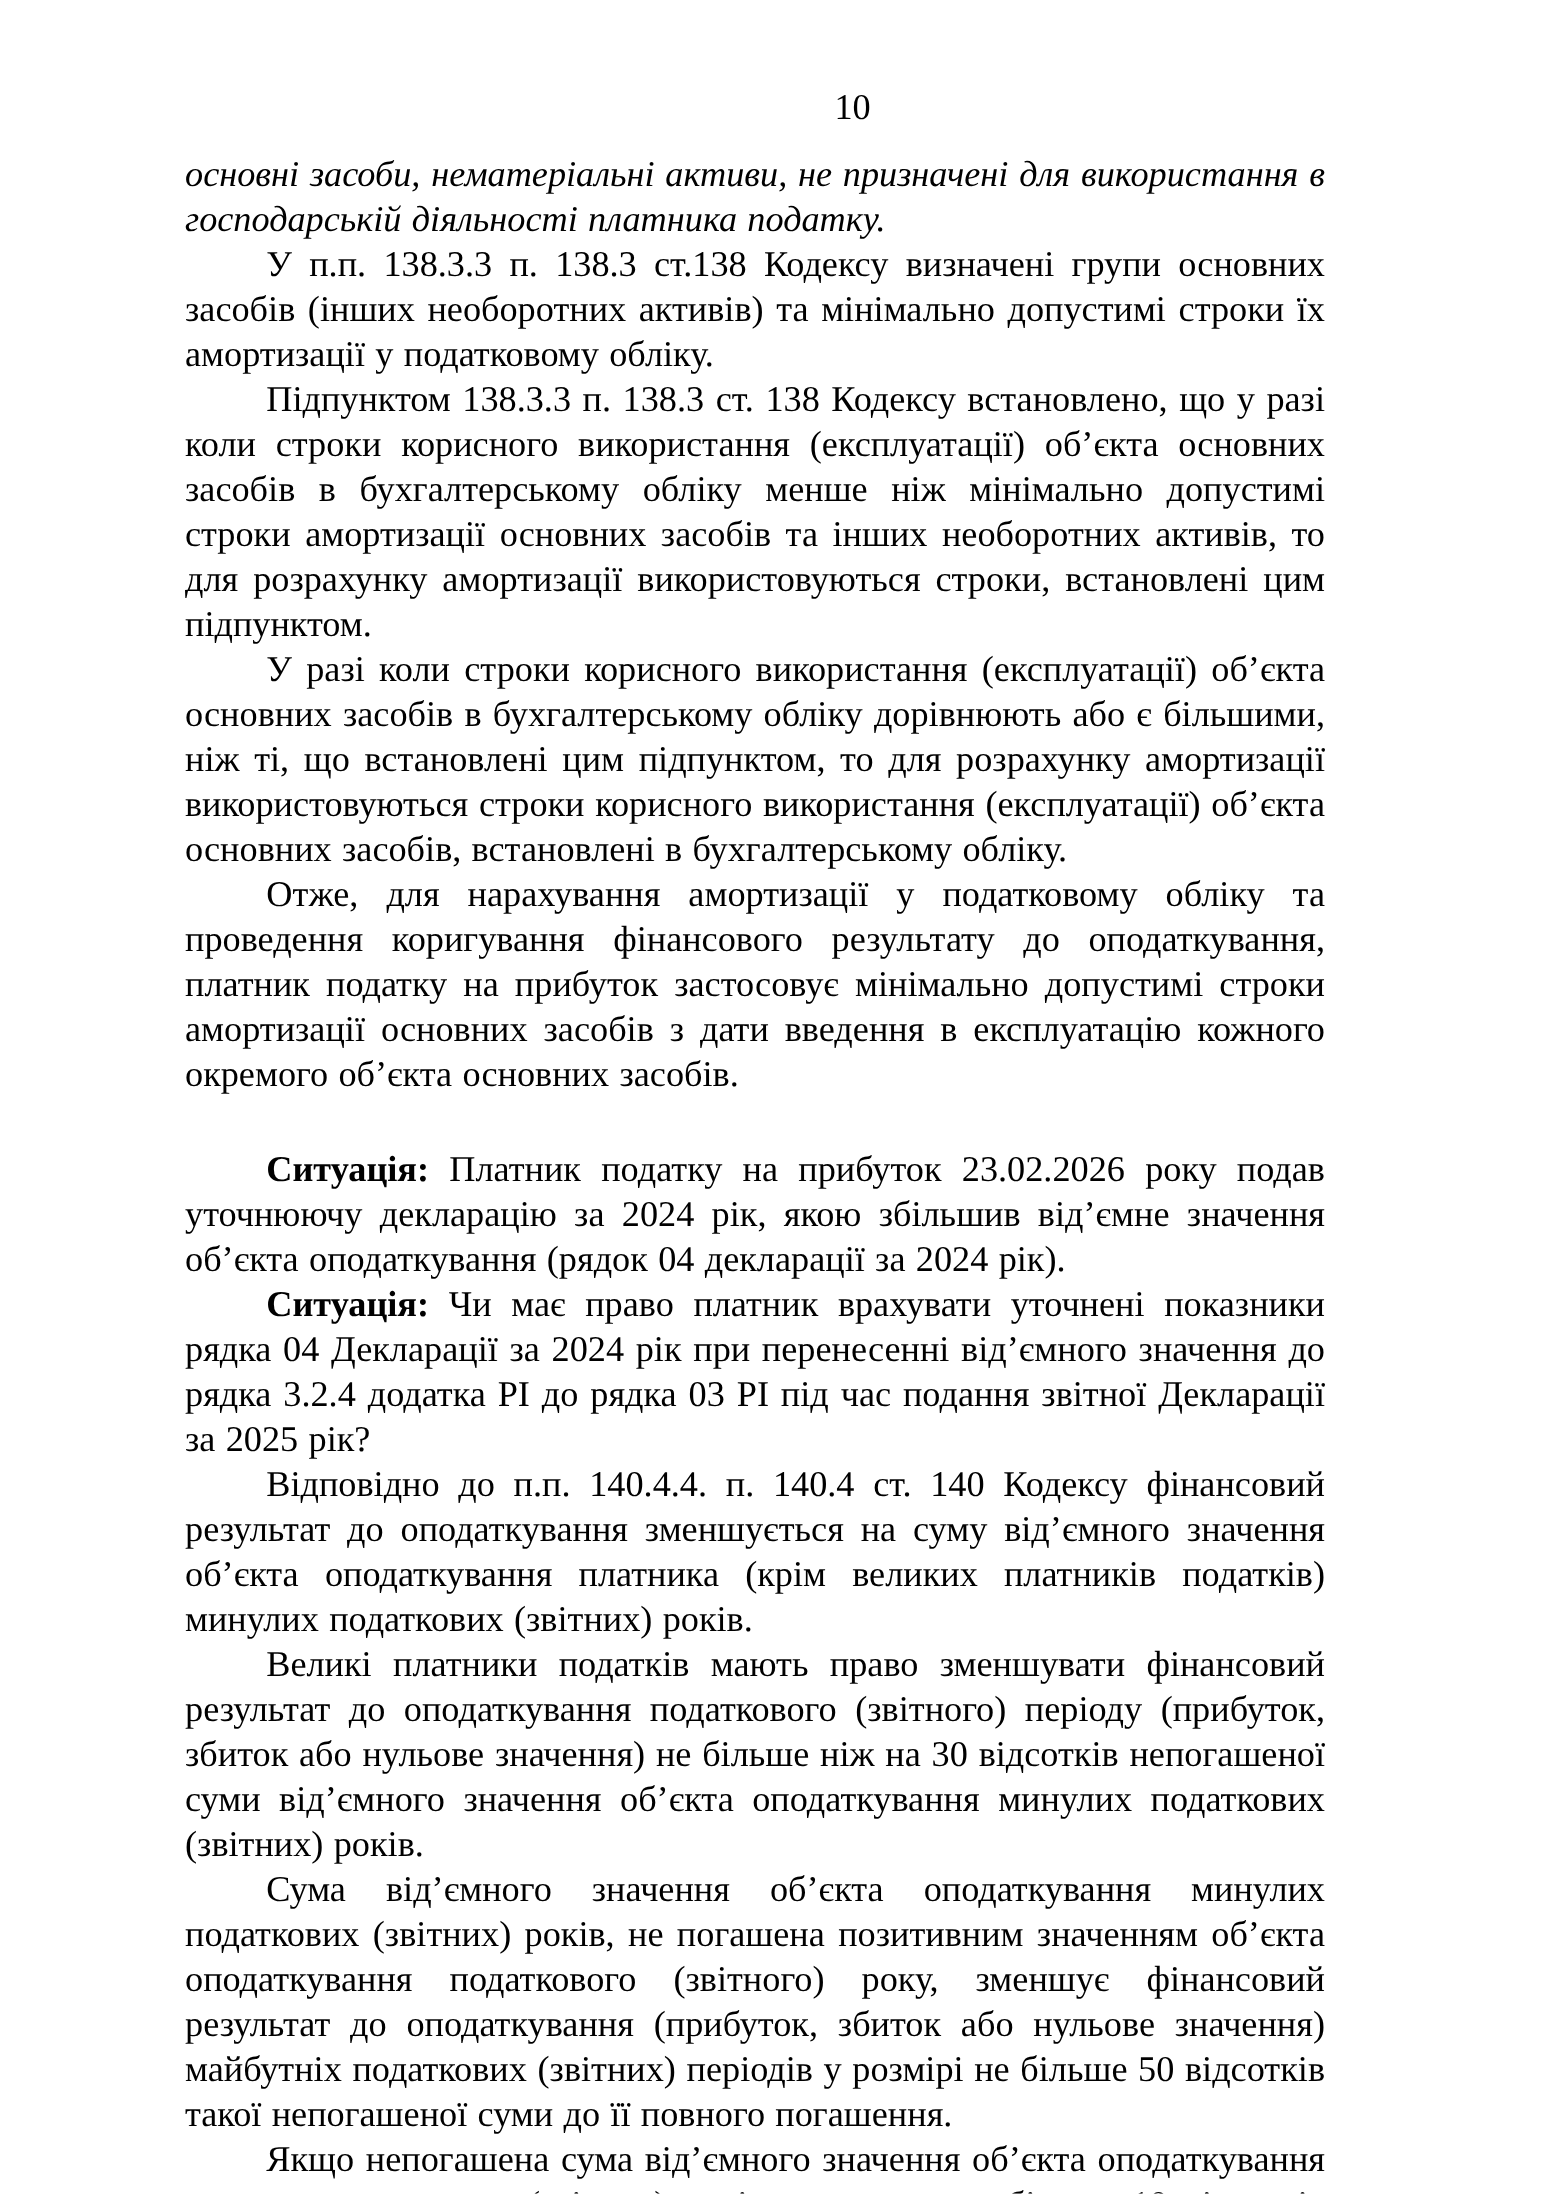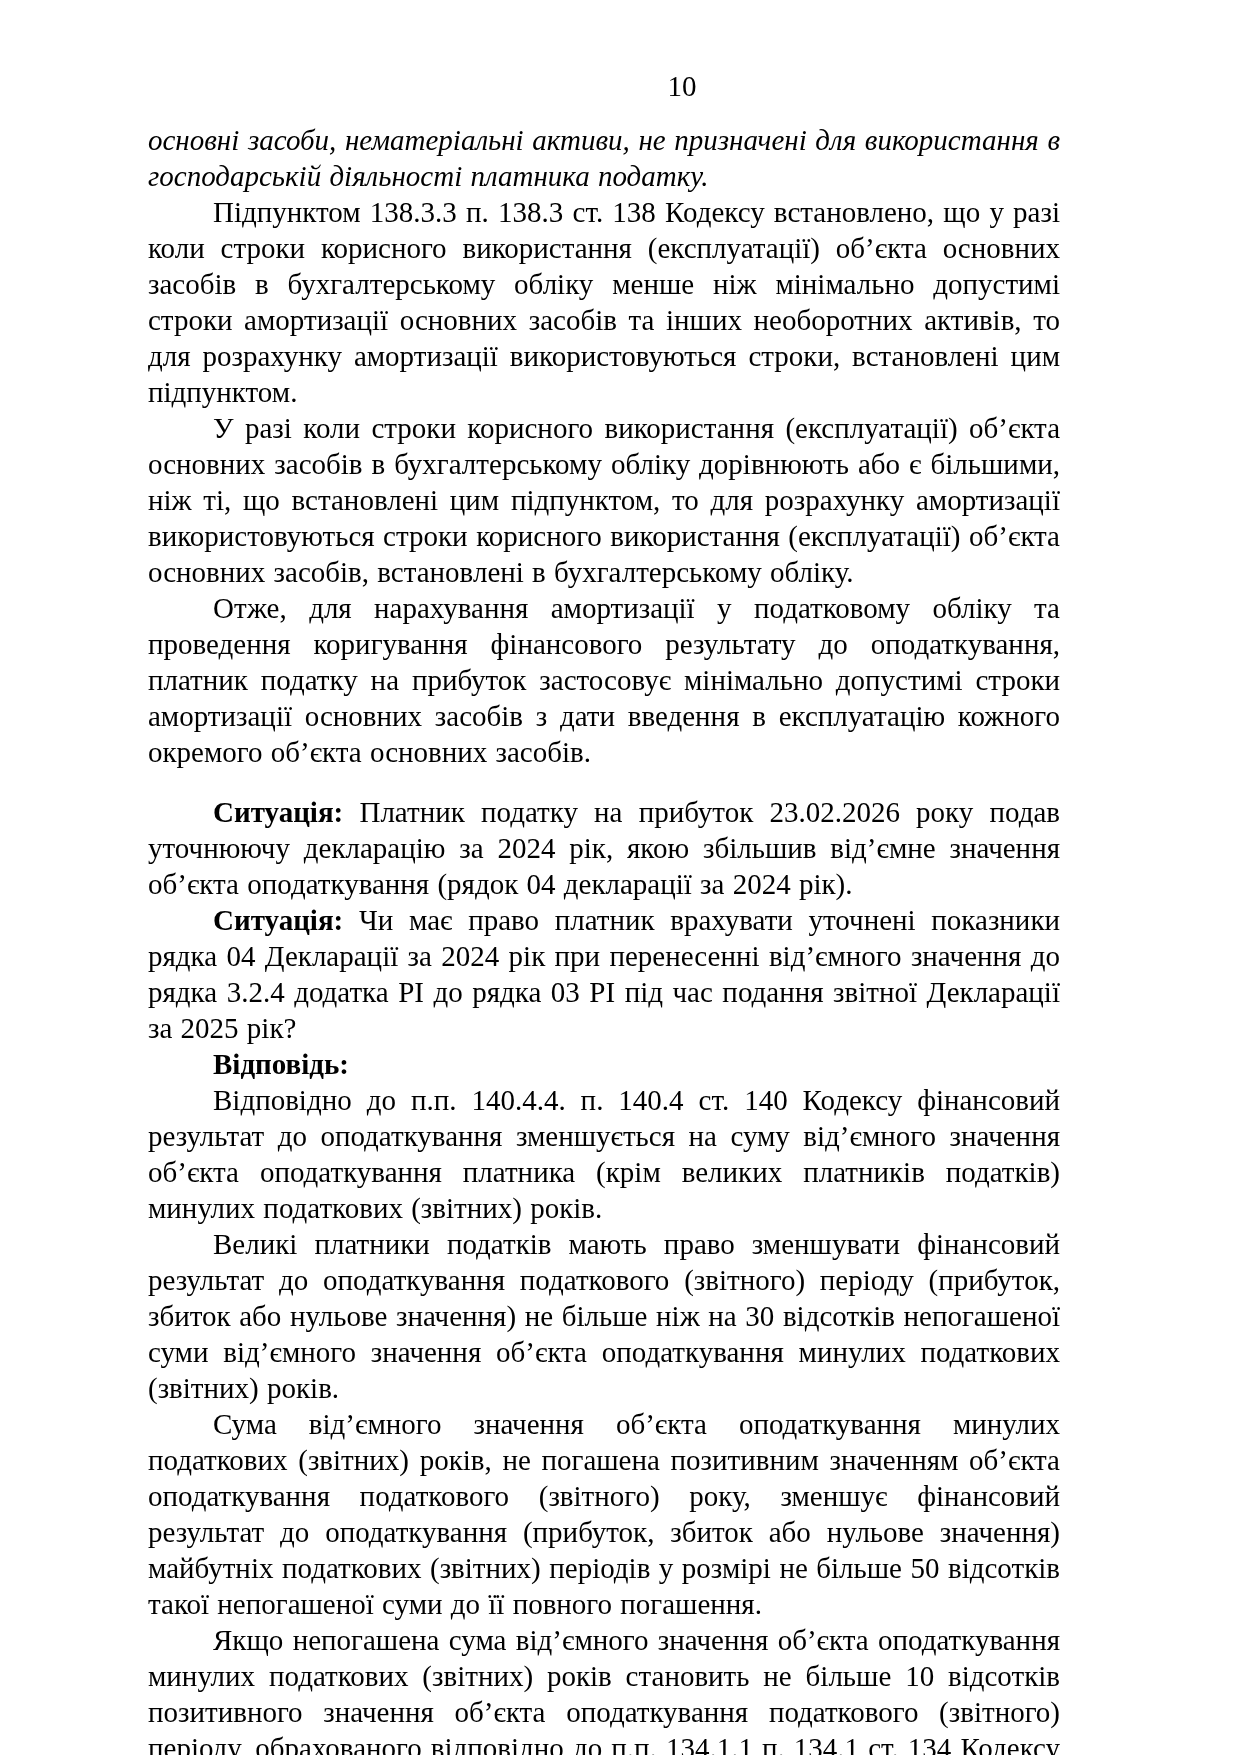--- a/index.html
+++ b/index.html
@@ -32,47 +32,47 @@
     line-height: 36px;
     text-align: justify;
     text-indent: 65px;
     word-spacing: 1px;
   }
   .para.noindent {
     text-indent: 0;
     font-style: italic;
   }
   .para.gap-before {
-    margin-top: 24px;
+    margin-top: 40px;
   }
   .lead {
     font-weight: bold;
   }
 </style>
 </head>
 <body>
 
 <div class="page">
 
   <div class="page-number">10</div>
 
   <p class="para noindent"><span class="lead"></span><span>основні засоби, нематеріальні активи, не призначені для використання в господарській діяльності платника податку.</span></p>
 
+  <p class="para"><span class="lead"></span><span>У п.п. 138.3.3 п. 138.3 ст.138 Кодексу визначені групи основних засобів (інших необоротних активів) та мінімально допустимі строки їх амортизації у податковому обліку.</span></p>
 
   <p class="para"><span class="lead"></span><span>Підпунктом 138.3.3 п. 138.3 ст. 138 Кодексу встановлено, що у разі коли строки корисного використання (експлуатації) об’єкта основних засобів в бухгалтерському обліку менше ніж мінімально допустимі строки амортизації основних засобів та інших необоротних активів, то для розрахунку амортизації використовуються строки, встановлені цим підпунктом.</span></p>
 
   <p class="para"><span class="lead"></span><span>У разі коли строки корисного використання (експлуатації) об’єкта основних засобів в бухгалтерському обліку дорівнюють або є більшими, ніж ті, що встановлені цим підпунктом, то для розрахунку амортизації використовуються строки корисного використання (експлуатації) об’єкта основних засобів, встановлені в бухгалтерському обліку.</span></p>
 
   <p class="para"><span class="lead"></span><span>Отже, для нарахування амортизації у податковому обліку та проведення коригування фінансового результату до оподаткування, платник податку на прибуток застосовує мінімально допустимі строки амортизації основних засобів з дати введення в експлуатацію кожного окремого об’єкта основних засобів.</span></p>
 
   <p class="para gap-before"><span class="lead">Ситуація:</span><span> Платник податку на прибуток 23.02.2026 року подав уточнюючу декларацію за 2024 рік, якою збільшив від’ємне значення об’єкта оподаткування (рядок 04 декларації за 2024 рік).</span></p>
 
   <p class="para"><span class="lead">Ситуація:</span><span> Чи має право платник врахувати уточнені показники рядка 04 Декларації  за 2024 рік при перенесенні від’ємного значення до рядка 3.2.4 додатка РІ до рядка 03 РІ під час подання звітної Декларації за 2025 рік?</span></p>
 
-  <p class="para"><span class="lead">Відповідь:</span><span></span></p>
 
   <p class="para"><span class="lead"></span><span>Відповідно до п.п. 140.4.4. п. 140.4 ст. 140 Кодексу фінансовий результат до оподаткування зменшується на суму від’ємного значення об’єкта оподаткування платника (крім великих платників податків) минулих податкових (звітних) років.</span></p>
 
   <p class="para"><span class="lead"></span><span>Великі платники податків мають право зменшувати фінансовий результат до оподаткування податкового (звітного) періоду (прибуток, збиток або нульове значення) не більше ніж на 30 відсотків непогашеної суми від’ємного значення об’єкта оподаткування минулих податкових (звітних) років.</span></p>
 
   <p class="para"><span class="lead"></span><span>Сума від’ємного значення об’єкта оподаткування минулих податкових (звітних) років, не погашена позитивним значенням об’єкта оподаткування податкового (звітного) року, зменшує фінансовий результат до оподаткування (прибуток, збиток або нульове значення) майбутніх податкових (звітних) періодів у розмірі не більше 50 відсотків такої непогашеної суми до її повного погашення.</span></p>
 
   <p class="para"><span class="lead"></span><span>Якщо непогашена сума від’ємного значення об’єкта оподаткування минулих податкових (звітних) років становить не більше 10 відсотків позитивного значення об’єкта оподаткування податкового (звітного) періоду, обрахованого відповідно до п.п. 134.1.1 п. 134.1 ст. 134 Кодексу без урахування</span></p>
 
 </div>

